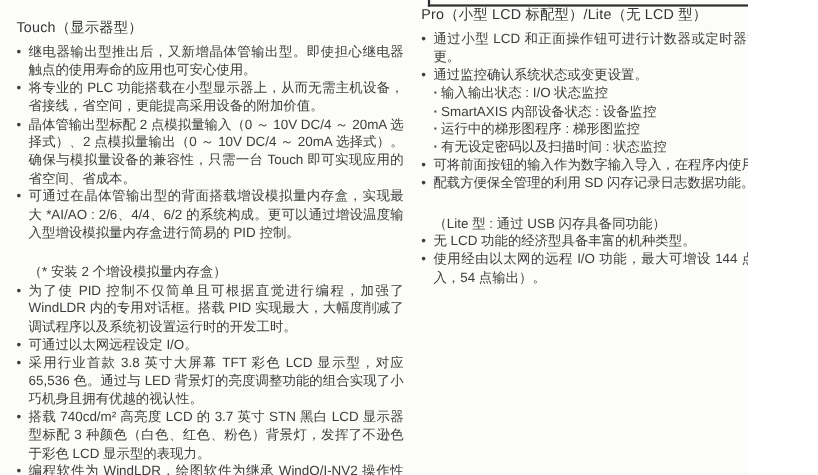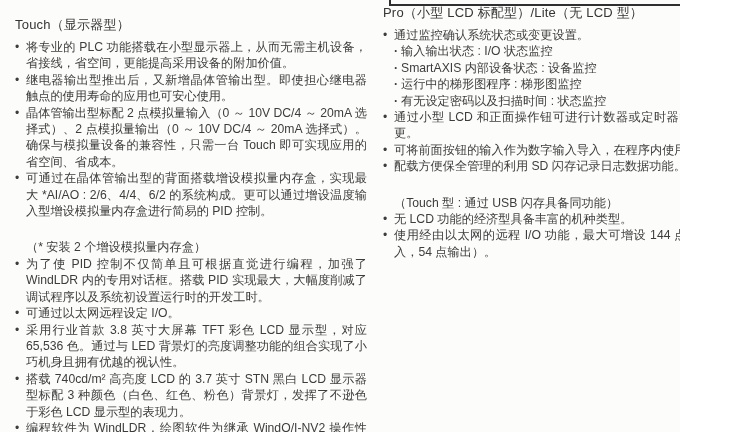--- a/index.html
+++ b/index.html
@@ -65,42 +65,42 @@
 </head>
 <body>
 
 <div class="page">
 
   <div class="box-edge"></div>
 
   <div class="col col-left">
     <h3 class="col-title">Touch（显示器型）</h3>
     <ul class="feature-list">
+        <li class="bullet-item"><span>继电器输出型推出后，又新增晶体管输出型。即使担心继电器触点的使用寿命的应用也可安心使用。</span></li>
         <li class="bullet-item"><span>将专业的 PLC 功能搭载在小型显示器上，从而无需主机设备，省接线，省空间，更能提高采用设备的附加价值。</span></li>
-        <li class="bullet-item"><span>继电器输出型推出后，又新增晶体管输出型。即使担心继电器触点的使用寿命的应用也可安心使用。</span></li>
         <li class="bullet-item"><span>晶体管输出型标配 2 点模拟量输入（0 ～ 10V DC/4 ～ 20mA 选择式）、2 点模拟量输出（0 ～ 10V DC/4 ～ 20mA 选择式）。确保与模拟量设备的兼容性，只需一台 Touch 即可实现应用的省空间、省成本。</span></li>
         <li class="bullet-item"><span>可通过在晶体管输出型的背面搭载增设模拟量内存盒，实现最大 *AI/AO : 2/6、4/4、6/2 的系统构成。更可以通过增设温度输入型增设模拟量内存盒进行简易的 PID 控制。</span><span class="bullet-note">（* 安装 2 个增设模拟量内存盒）</span></li>
         <li class="bullet-item"><span>为了使 PID 控制不仅简单且可根据直觉进行编程，加强了 WindLDR 内的专用对话框。搭载 PID 实现最大，大幅度削减了调试程序以及系统初设置运行时的开发工时。</span></li>
         <li class="bullet-item"><span>可通过以太网远程设定 I/O。</span></li>
         <li class="bullet-item"><span>采用行业首款 3.8 英寸大屏幕 TFT 彩色 LCD 显示型，对应 65,536 色。通过与 LED 背景灯的亮度调整功能的组合实现了小巧机身且拥有优越的视认性。</span></li>
         <li class="bullet-item"><span>搭载 740cd/m² 高亮度 LCD 的 3.7 英寸 STN 黑白 LCD 显示器型标配 3 种颜色（白色、红色、粉色）背景灯，发挥了不逊色于彩色 LCD 显示型的表现力。</span></li>
         <li class="bullet-item"><span>编程软件为 WindLDR，绘图软件为继承 WindO/I-NV2 操作性的 WindO/I-NV3。</span></li>
       </ul>
   </div>
 
   <div class="col col-right">
     <h3 class="col-title">Pro（小型 LCD 标配型）/Lite（无 LCD 型）</h3>
     <ul class="feature-list">
+        <li class="bullet-item"><span>通过小型 LCD 和正面操作钮可进行计数器或定时器等的参数变更。</span></li>
         <li class="bullet-item"><span>通过监控确认系统状态或变更设置。</span><ul class="sub-list">
             <li class="sub-item">输入输出状态 : I/O 状态监控</li>
             <li class="sub-item">SmartAXIS 内部设备状态 : 设备监控</li>
             <li class="sub-item">运行中的梯形图程序 : 梯形图监控</li>
             <li class="sub-item">有无设定密码以及扫描时间 : 状态监控</li>
           </ul></li>
-        <li class="bullet-item"><span>通过小型 LCD 和正面操作钮可进行计数器或定时器等的参数变更。</span></li>
         <li class="bullet-item"><span>可将前面按钮的输入作为数字输入导入，在程序内使用。</span></li>
-        <li class="bullet-item"><span>配载方便保全管理的利用 SD 闪存记录日志数据功能。</span><span class="bullet-note">（Touch 型 : 通过 USB 闪存具备同功能）</span></li>
+        <li class="bullet-item"><span>配载方便保全管理的利用 SD 闪存记录日志数据功能。</span><span class="bullet-note">（Lite 型 : 通过 USB 闪存具备同功能）</span></li>
         <li class="bullet-item"><span>无 LCD 功能的经济型具备丰富的机种类型。</span></li>
         <li class="bullet-item"><span>使用经由以太网的远程 I/O 功能，最大可增设 144 点（90 点输入，54 点输出）。</span></li>
       </ul>
   </div>
 
 </div>
 
 </body></html>

